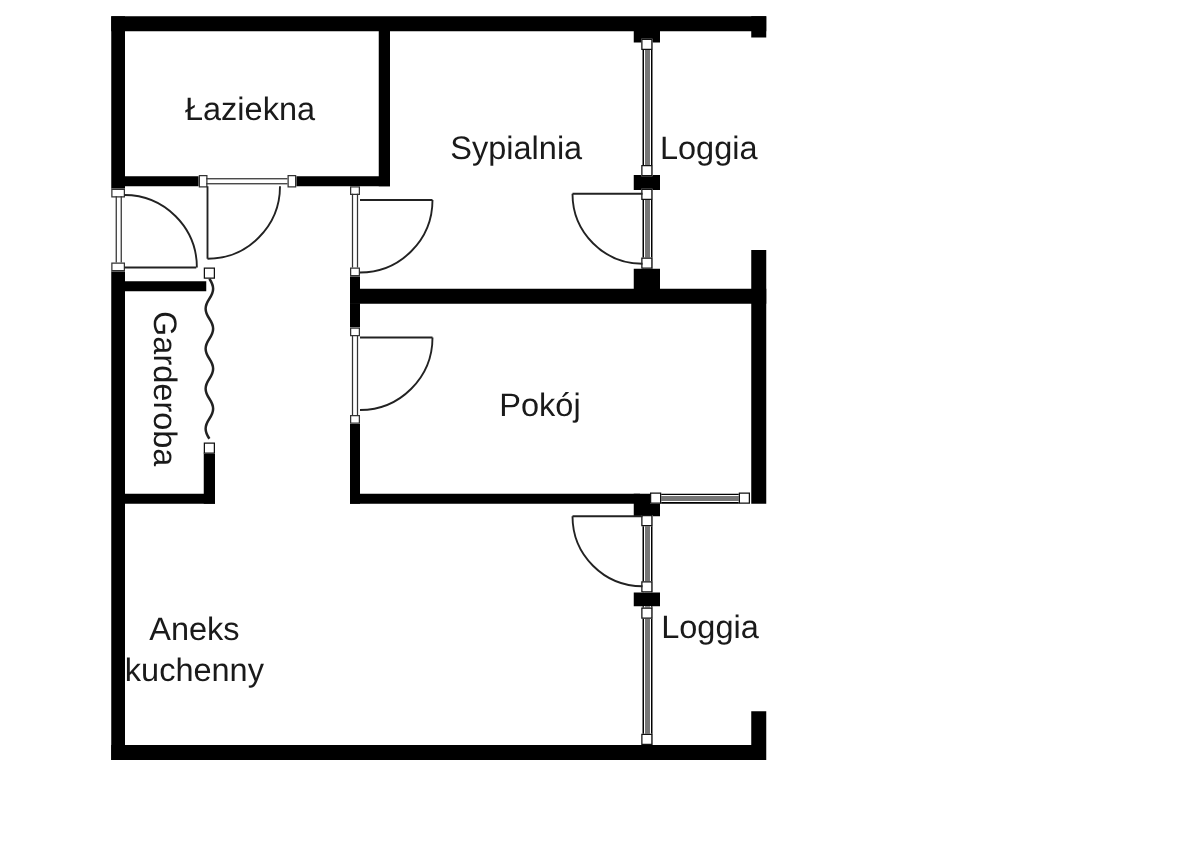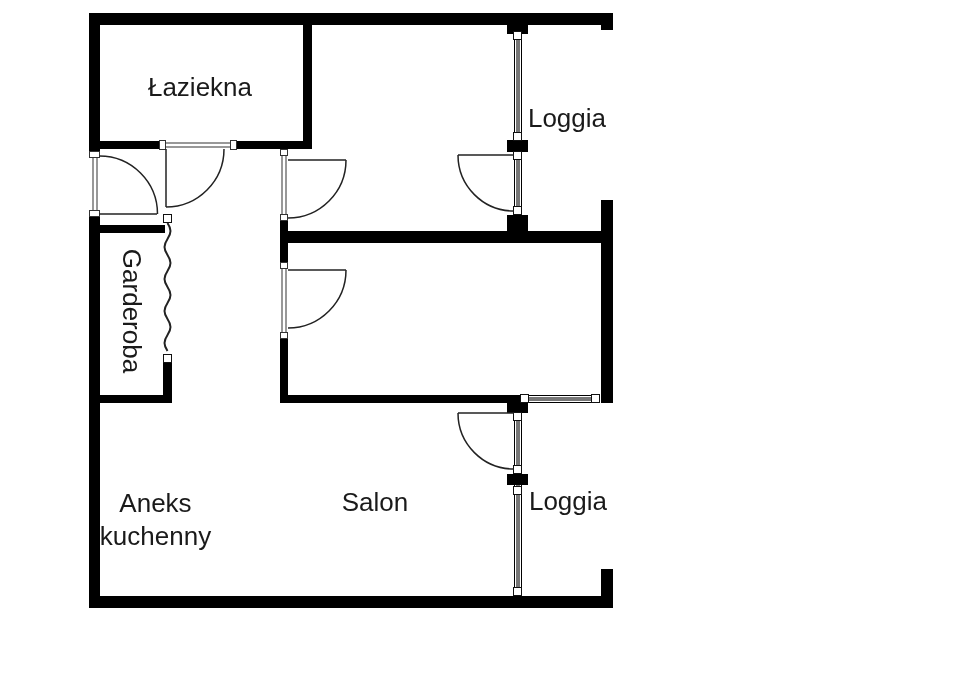--- a/index.html
+++ b/index.html
@@ -120,19 +120,20 @@
       <path d="M346,270 A58,58 0 0 1 288,328"></path>
 
       <path d="M514,413 H458"></path>
       <path d="M458,413 A56,56 0 0 0 514,469"></path>
 
       <path d="M167.5,223 c4,6 4,10 0,16 c-4,6 -4,10 0,16 c4,6 4,10 0,16 c-4,6 -4,10 0,16 c4,6 4,10 0,16 c-4,6 -4,10 0,16 c4,6 4,10 0,16 c-4,6 -4,10 0,16" stroke-width="2"></path>
     </g>
   </svg>
 
   <div class="lbl" style="left:120px;top:71px;width:160px;">Łaziekna</div>
+  <div class="lbl" style="left:333px;top:102px;width:160px;">Sypialnia</div>
   <div class="lbl" style="left:507px;top:102px;width:120px;">Loggia</div>
   <div class="lbl rot" style="left:63px;top:296px;width:140px;height:30px;">Garderoba</div>
+  <div class="lbl" style="left:352px;top:308px;width:160px;">Pokój</div>
   <div class="lbl wrap" style="left:93px;top:473px;width:125px;margin-top:14px;">Aneks kuchenny</div>
-  <div class="lbl" style="left:305px;top:486px;width:140px;">Salon</div>
   <div class="lbl" style="left:508px;top:485px;width:120px;">Loggia</div>
 
 </div>
 
 </body></html>

